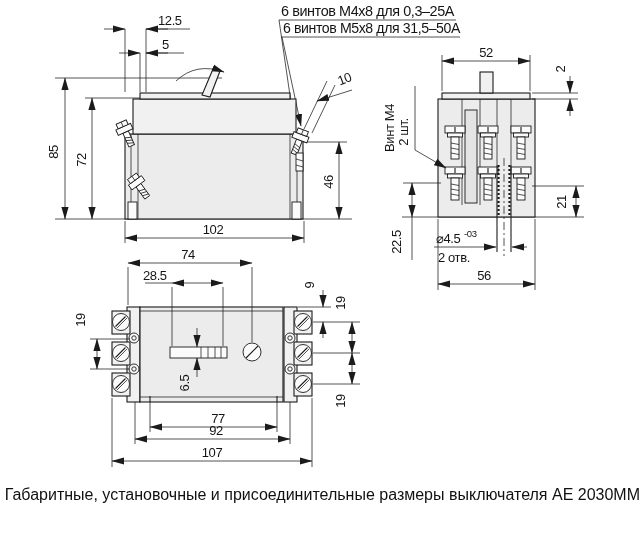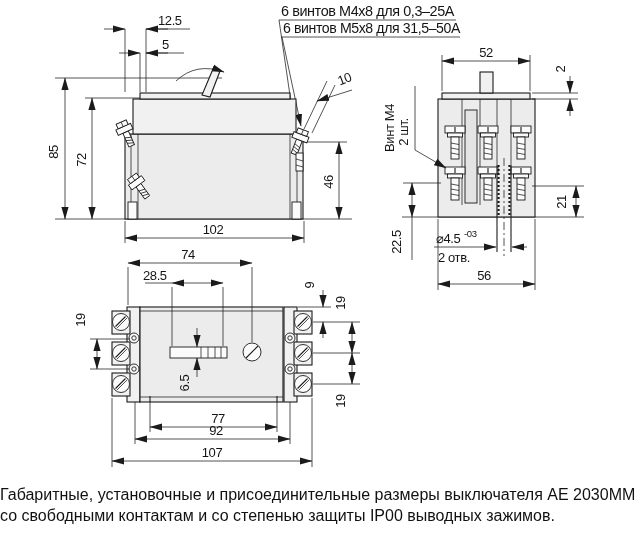--- a/index.html
+++ b/index.html
@@ -8,21 +8,21 @@
   svg{display:block;}
   .ln{stroke:#1b1b1b;stroke-width:1.1;fill:none;}
   .thin{stroke:#1b1b1b;stroke-width:0.75;fill:none;}
   .fb{fill:#ececec;stroke:#1b1b1b;stroke-width:1.1;}
   .fl{fill:#f1f1f1;stroke:#1b1b1b;stroke-width:1.1;}
   .fw{fill:#fbfbfb;stroke:#1b1b1b;stroke-width:0.9;}
   .dt{font-family:"Liberation Sans",sans-serif;font-size:13px;fill:#141414;letter-spacing:-0.4px;}
   .sm{font-size:9.5px;letter-spacing:-0.3px;}
   .an{font-size:14px;}
   .mid{text-anchor:middle;}
-  .cap{position:absolute;left:0;top:484px;width:640px;text-align:left;
+  .cap{position:absolute;left:0;top:484px;width:640px;text-align:right;
        font-size:16px;line-height:21px;color:#111;}
   .cap div{white-space:nowrap;}
 </style>
 </head>
 <body>
 
 <div class="page">
 <svg width="640" height="480" viewBox="0 0 640 480">
   <defs>
     <marker id="ar" markerWidth="13" markerHeight="9" refX="12" refY="4.5" orient="auto-start-reverse" markerUnits="userSpaceOnUse">
@@ -303,15 +303,14 @@
   <g>
     <line x1="112" y1="398" x2="112" y2="467" class="thin"></line>
     <line x1="312" y1="398" x2="312" y2="467" class="thin"></line>
     <line x1="112" y1="461" x2="312" y2="461" class="thin" marker-start="url(#ar)" marker-end="url(#ar)"></line>
     <text class="dt mid" x="212" y="457">107</text>
   </g>
 </svg>
 
 <div class="cap">
   <div>Габаритные, установочные и присоединительные размеры  выключателя АЕ 2030ММ</div>
-  <div>со свободными  контактам и со степенью защиты IP00 выводных зажимов.</div>
 </div>
 </div>
 
 </body></html>

